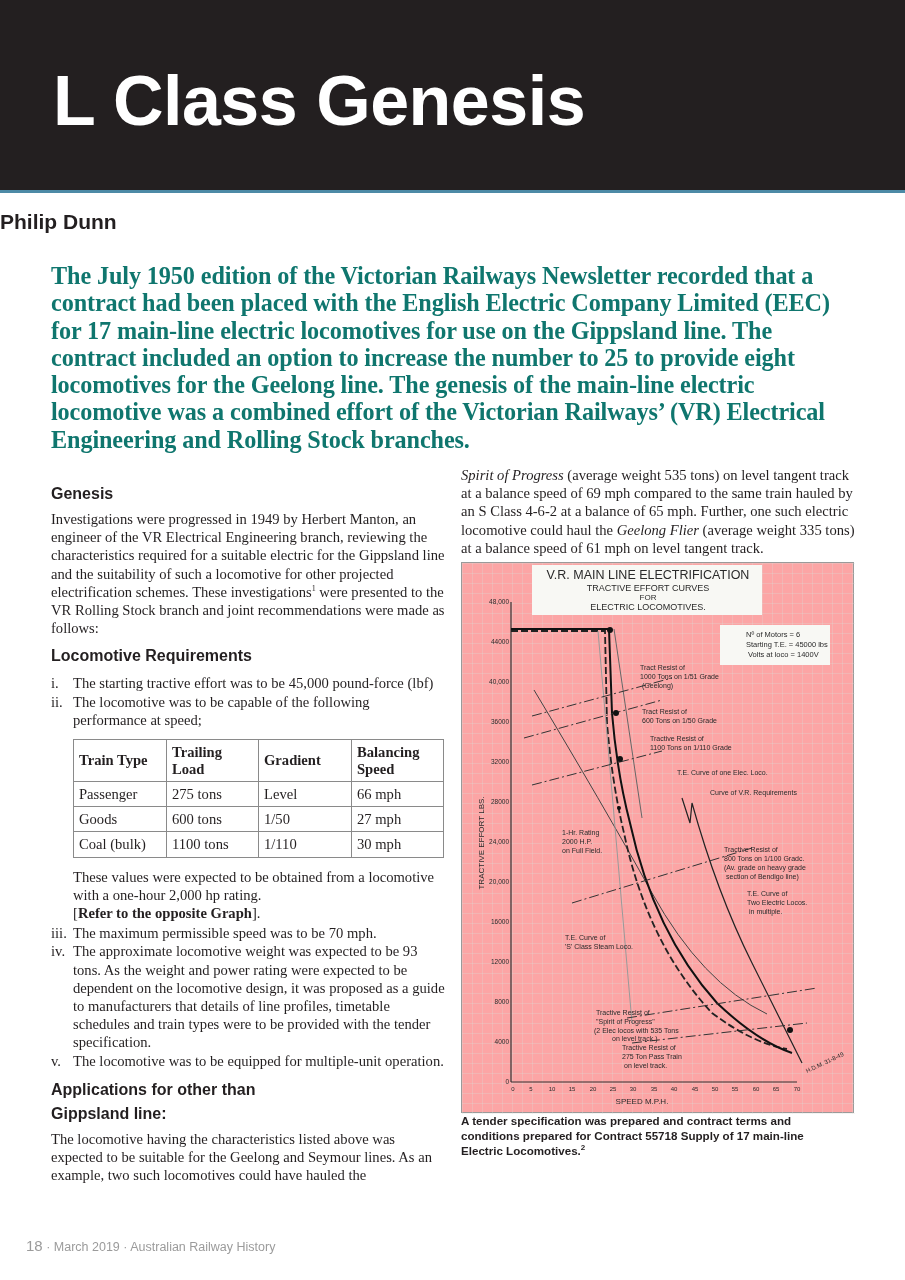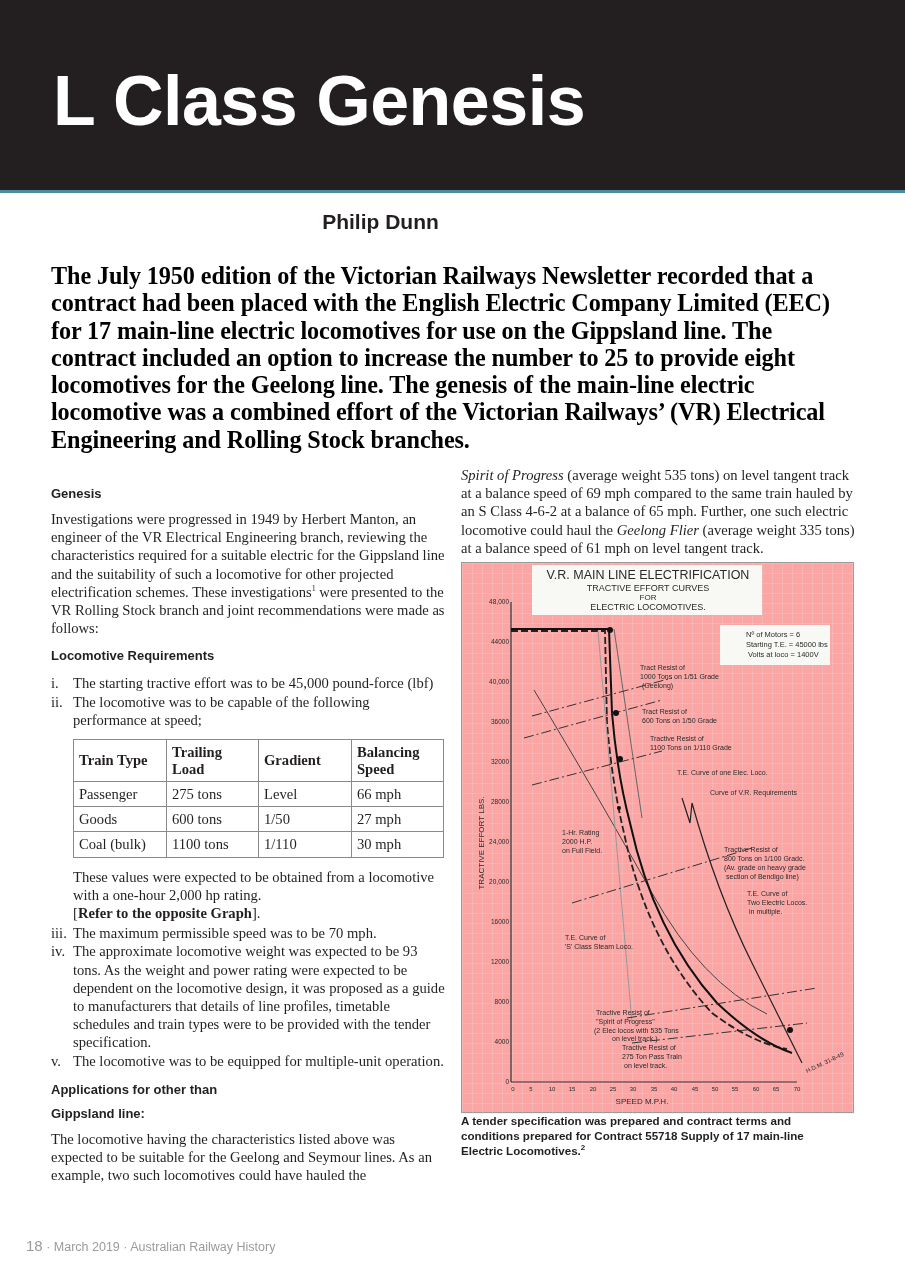--- a/index.html
+++ b/index.html
@@ -1,23 +1,23 @@
 <!DOCTYPE html>
 <html><head>
 <meta charset="utf-8">
 <style>
   * { box-sizing: border-box; margin: 0; padding: 0; }
   body { width: 905px; height: 1280px; background: #ffffff; position: relative; overflow: hidden; color: #1e1c1d; }
   .banner { position: absolute; left: 0; top: 0; width: 905px; height: 193px; background: #231f20; border-bottom: 3px solid #4d8aa6; padding-left: 40px; }
   .banner h1 { position: absolute; left: 53px; top: 66px; font-family: "Liberation Sans", sans-serif; font-weight: bold; font-size: 70px; color: #ffffff; letter-spacing: -0.5px; line-height: 1; }
-  .author { position: absolute; top: 210px; left: 0; width: 761px; text-align: center; font-family: "Liberation Sans", sans-serif; font-weight: bold; font-size: 21px; color: #231f20; }
-  .lede { position: absolute; left: 51px; top: 262px; width: 810px; font-family: "Liberation Serif", serif; font-weight: bold; font-size: 24.2px; line-height: 27.3px; color: #000000; letter-spacing: -0.1px; }
+  .author { position: absolute; top: 210px; left: 0; width: 761px; text-align: left; font-family: "Liberation Sans", sans-serif; font-weight: bold; font-size: 21px; color: #231f20; }
+  .lede { position: absolute; left: 51px; top: 262px; width: 810px; font-family: "Liberation Serif", serif; font-weight: bold; font-size: 24.2px; line-height: 27.3px; color: #0f766e; letter-spacing: -0.1px; }
   .col-left { position: absolute; left: 51px; top: 482px; width: 395px; font-family: "Liberation Serif", serif; font-size: 14.6px; line-height: 18.2px; color: #231f20; }
   .col-right { position: absolute; left: 461px; top: 466px; width: 400px; font-family: "Liberation Serif", serif; font-size: 14.6px; line-height: 18.2px; color: #231f20; }
-  h2 { font-family: "Liberation Sans", sans-serif; font-weight: bold; font-size: 13px; line-height: 24px; color: #231f20; }
+  h2 { font-family: "Liberation Sans", sans-serif; font-weight: bold; font-size: 16px; line-height: 24px; color: #231f20; }
   h2.genesis { margin-bottom: 4px; }
   h2.reqs { margin-top: 7px; margin-bottom: 6px; }
   h2.apps { margin-top: 8px; margin-bottom: 4px; }
   ol.reqlist { list-style: none; }
   ol.reqlist li { position: relative; padding-left: 22px; }
   ol.reqlist li .num { position: absolute; left: 0; top: 0; }
   table.spec { border-collapse: collapse; margin: 10px 12px 10px 22px; width: 371px; font-size: 14.6px; }
   table.spec th, table.spec td { border: 1px solid #8a8a8a; padding: 3px 5px; text-align: left; vertical-align: middle; }
   table.spec th { font-weight: bold; line-height: 17px; height: 42px; }
   table.spec td { height: 25px; }

